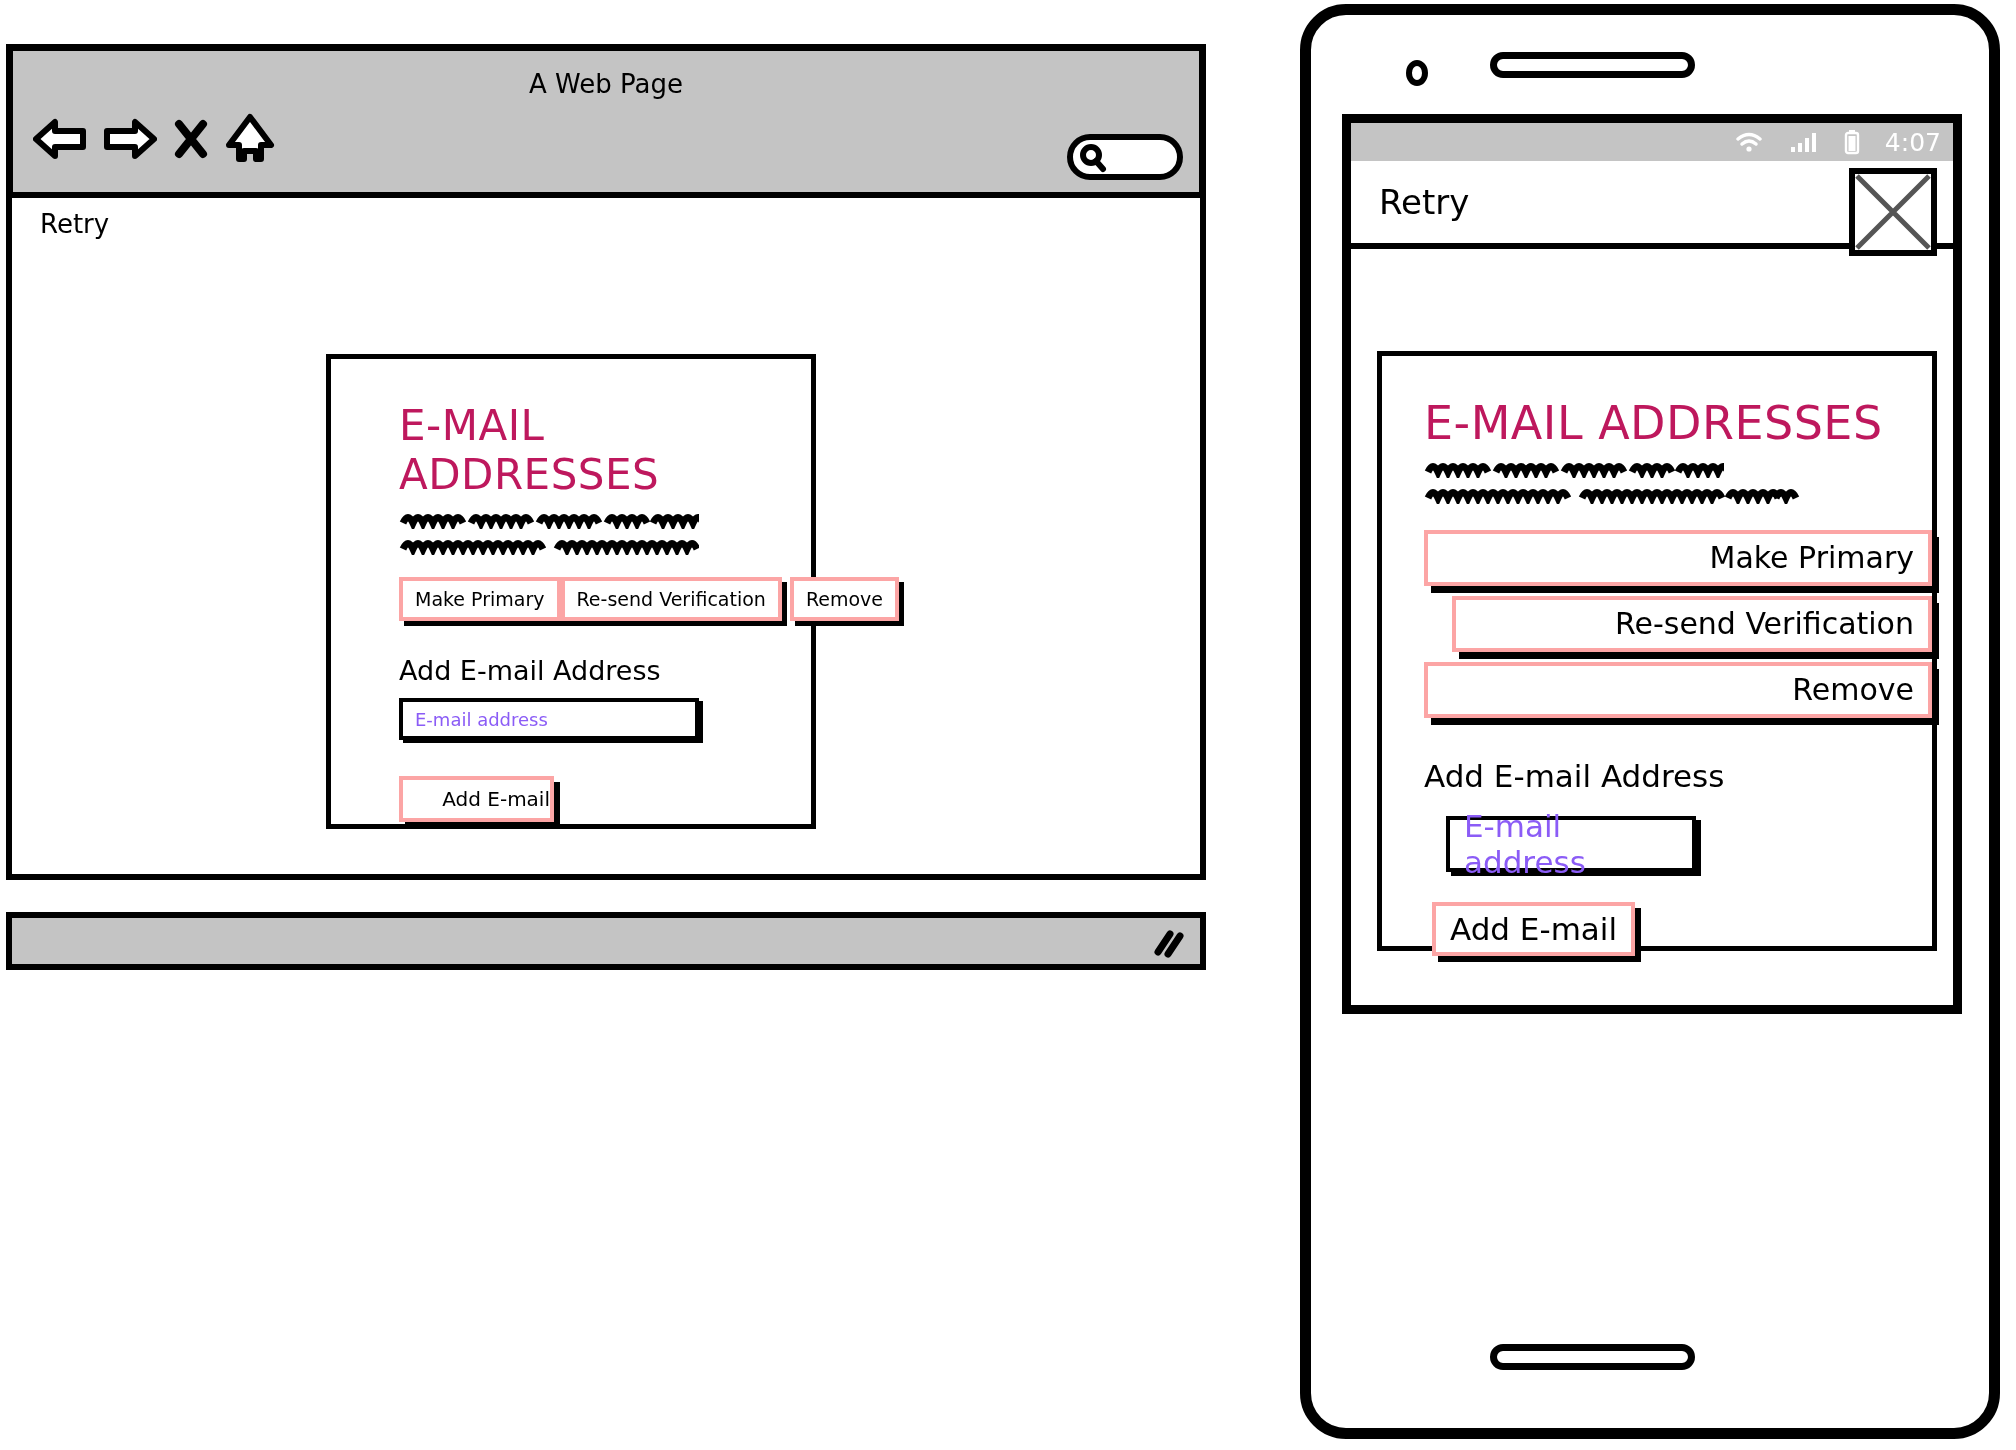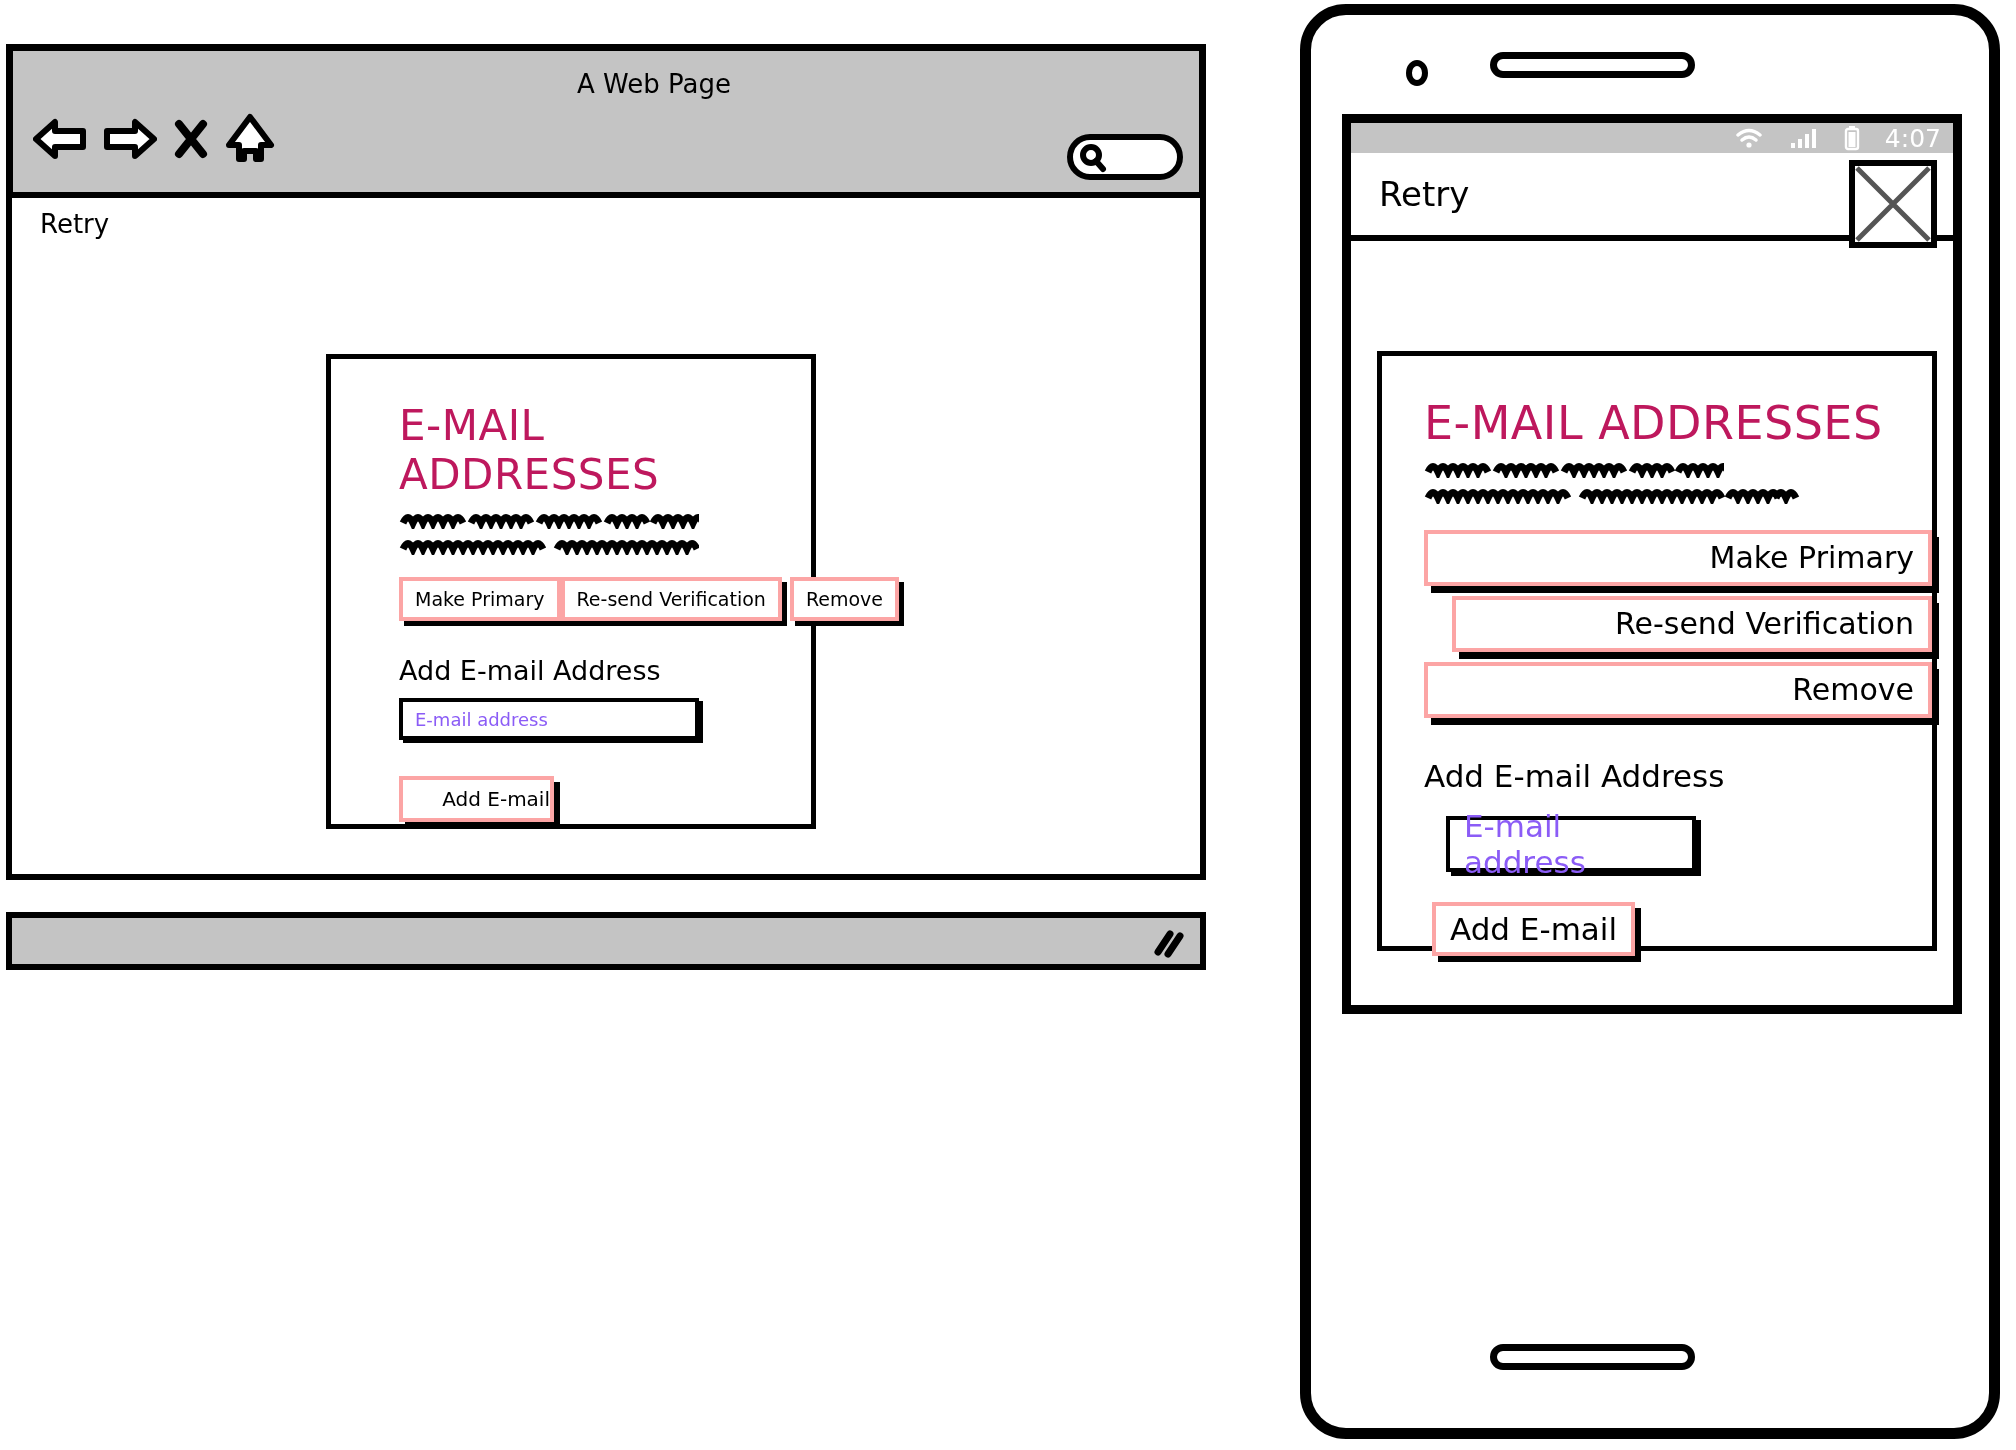--- a/index.html
+++ b/index.html
@@ -33,21 +33,20 @@
     box-sizing: border-box;
   }
   .browser-title {
     position: absolute;
     left: 0; top: 18px;
     width: 100%;
     text-align: center;
     font-size: 26px;
     color: #000;
     font-family: "DejaVu Sans", sans-serif;
-    padding-left: 48px;
   }
   .nav-icons {
     position: absolute;
     left: 20px;
     top: 62px;
     display: flex;
     align-items: center;
     gap: 16px;
   }
   .nav-icons svg { display: block; }
@@ -282,21 +281,21 @@
     top: 110px;
     width: 620px;
     height: 900px;
     border: 9px solid #000;
     box-sizing: border-box;
     background: #fff;
     overflow: hidden;
   }
   .status-bar {
     position: relative;
-    height: 30px;
+    height: 38px;
     background: #c4c4c4;
     display: flex;
     align-items: center;
     justify-content: flex-end;
     padding-right: 12px;
     gap: 25px;
   }
   .status-time {
     color: #fff;
     font-size: 25px;

